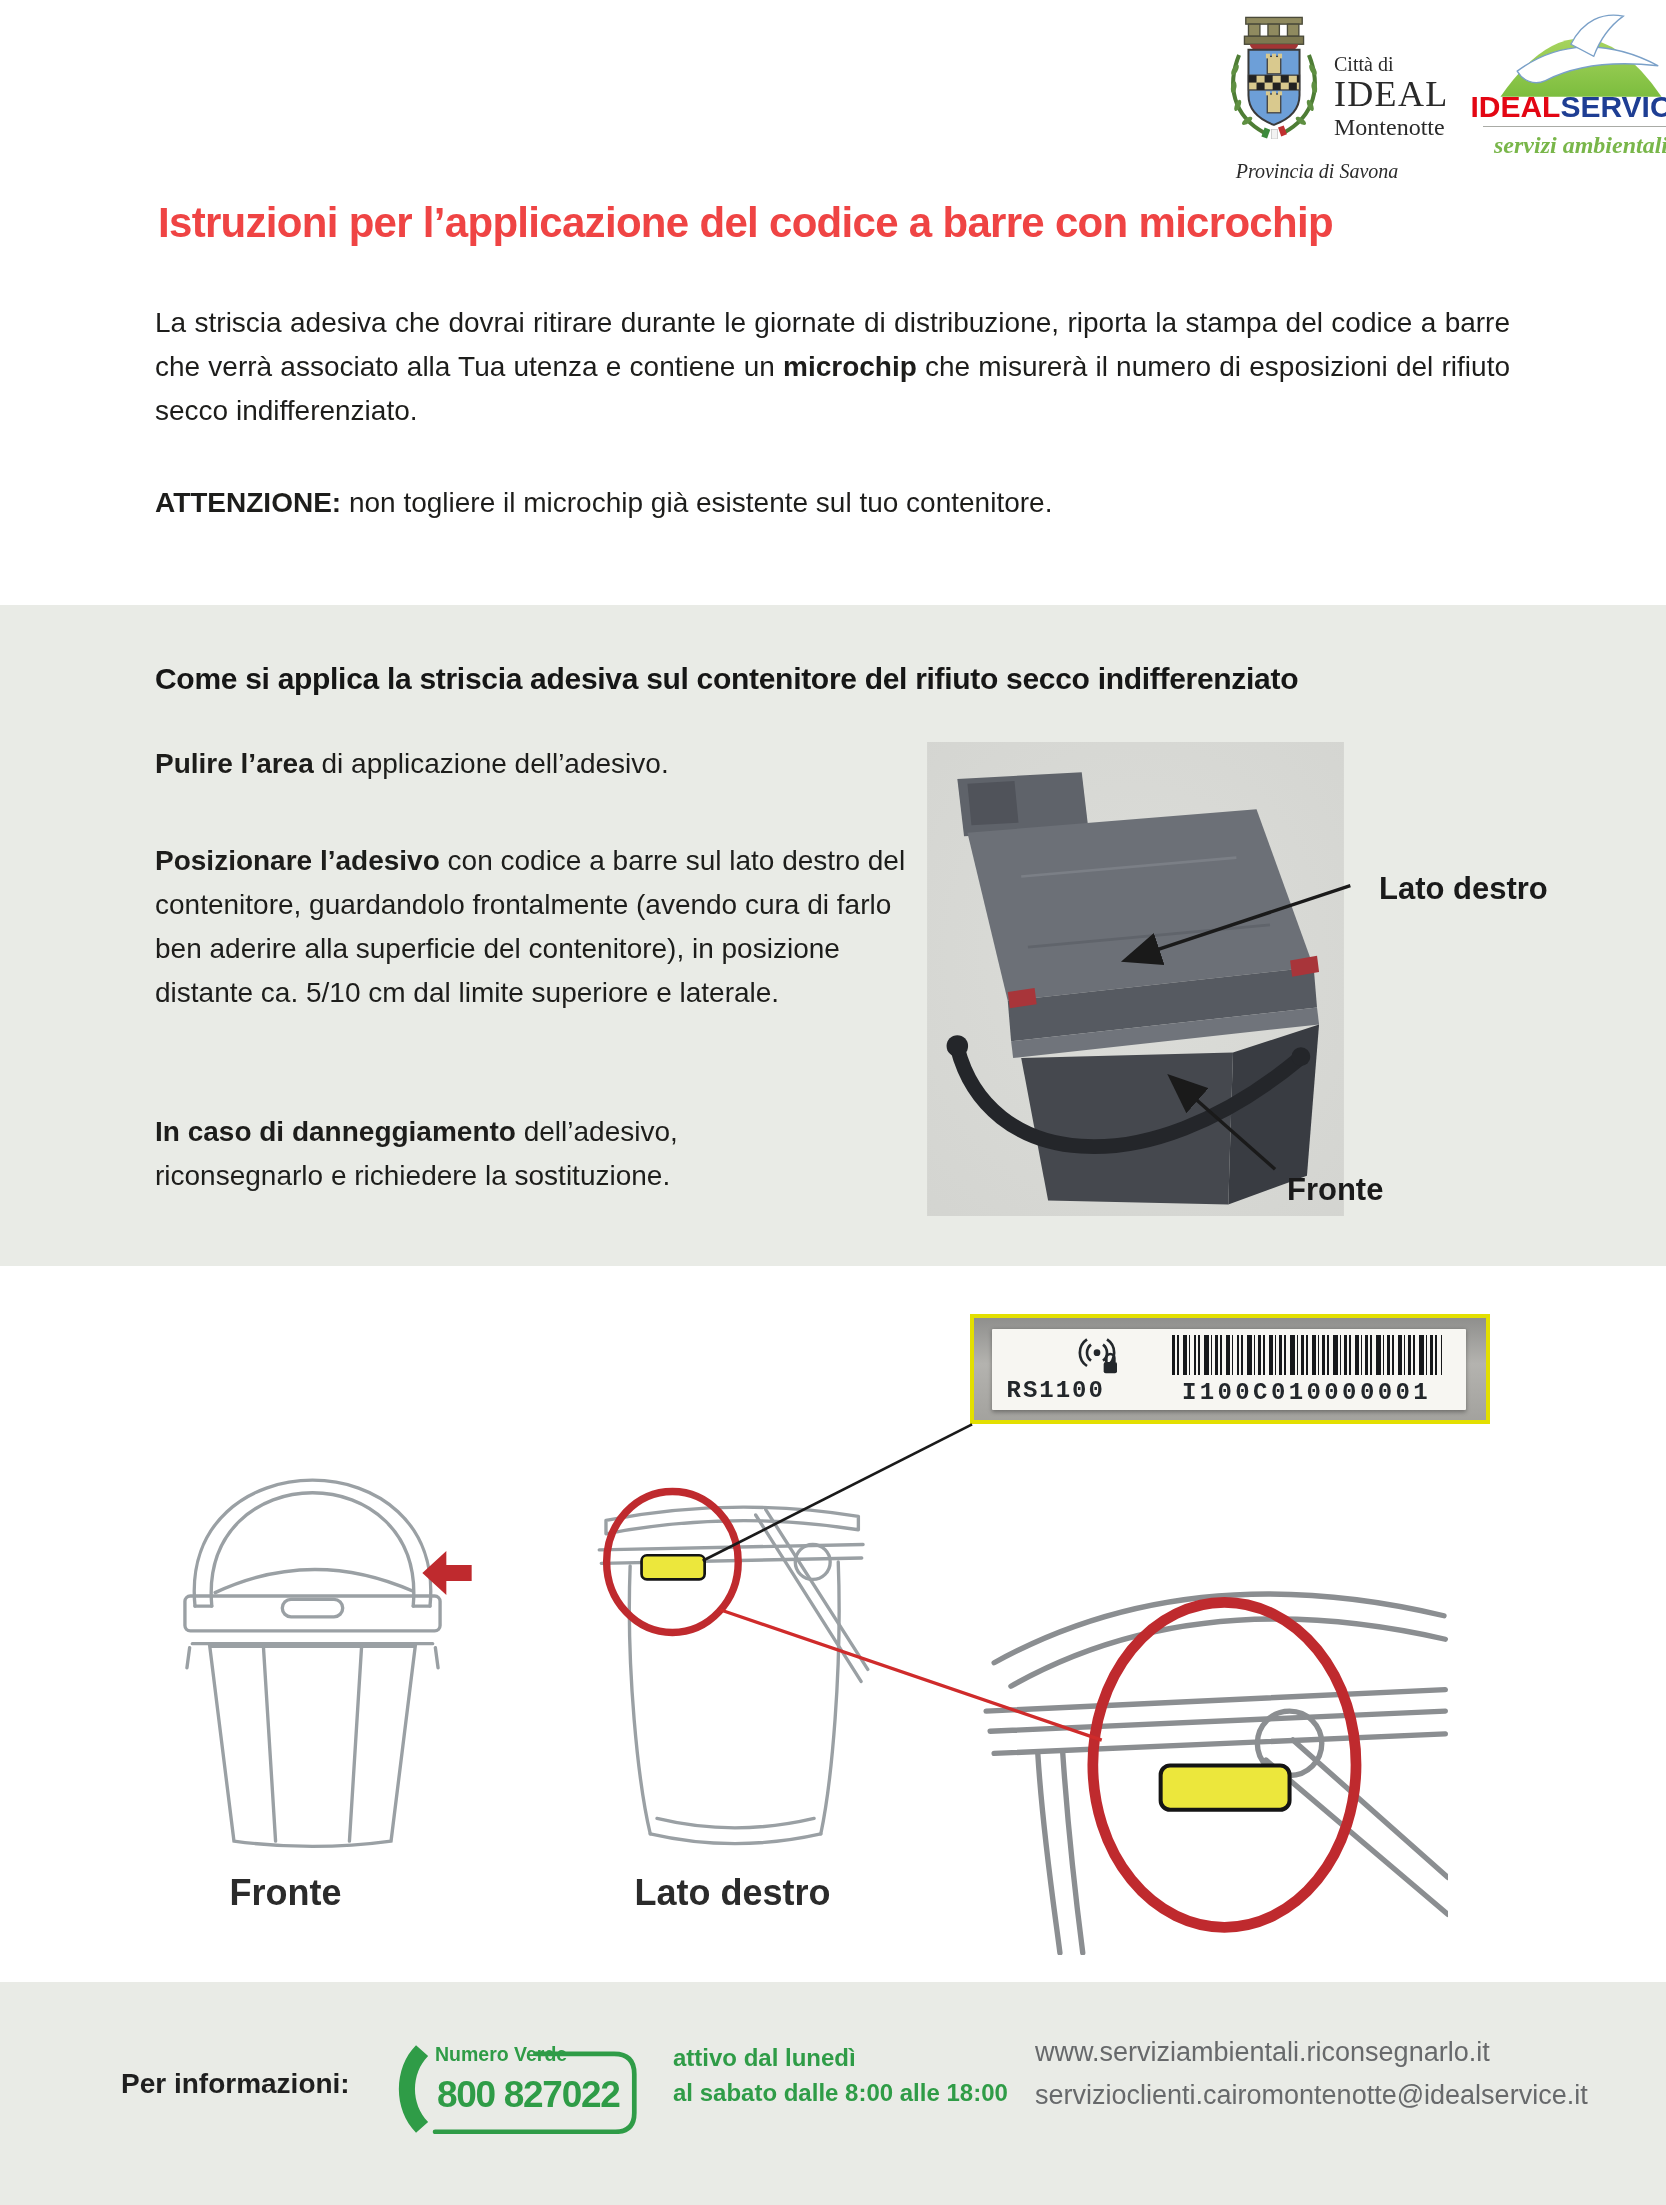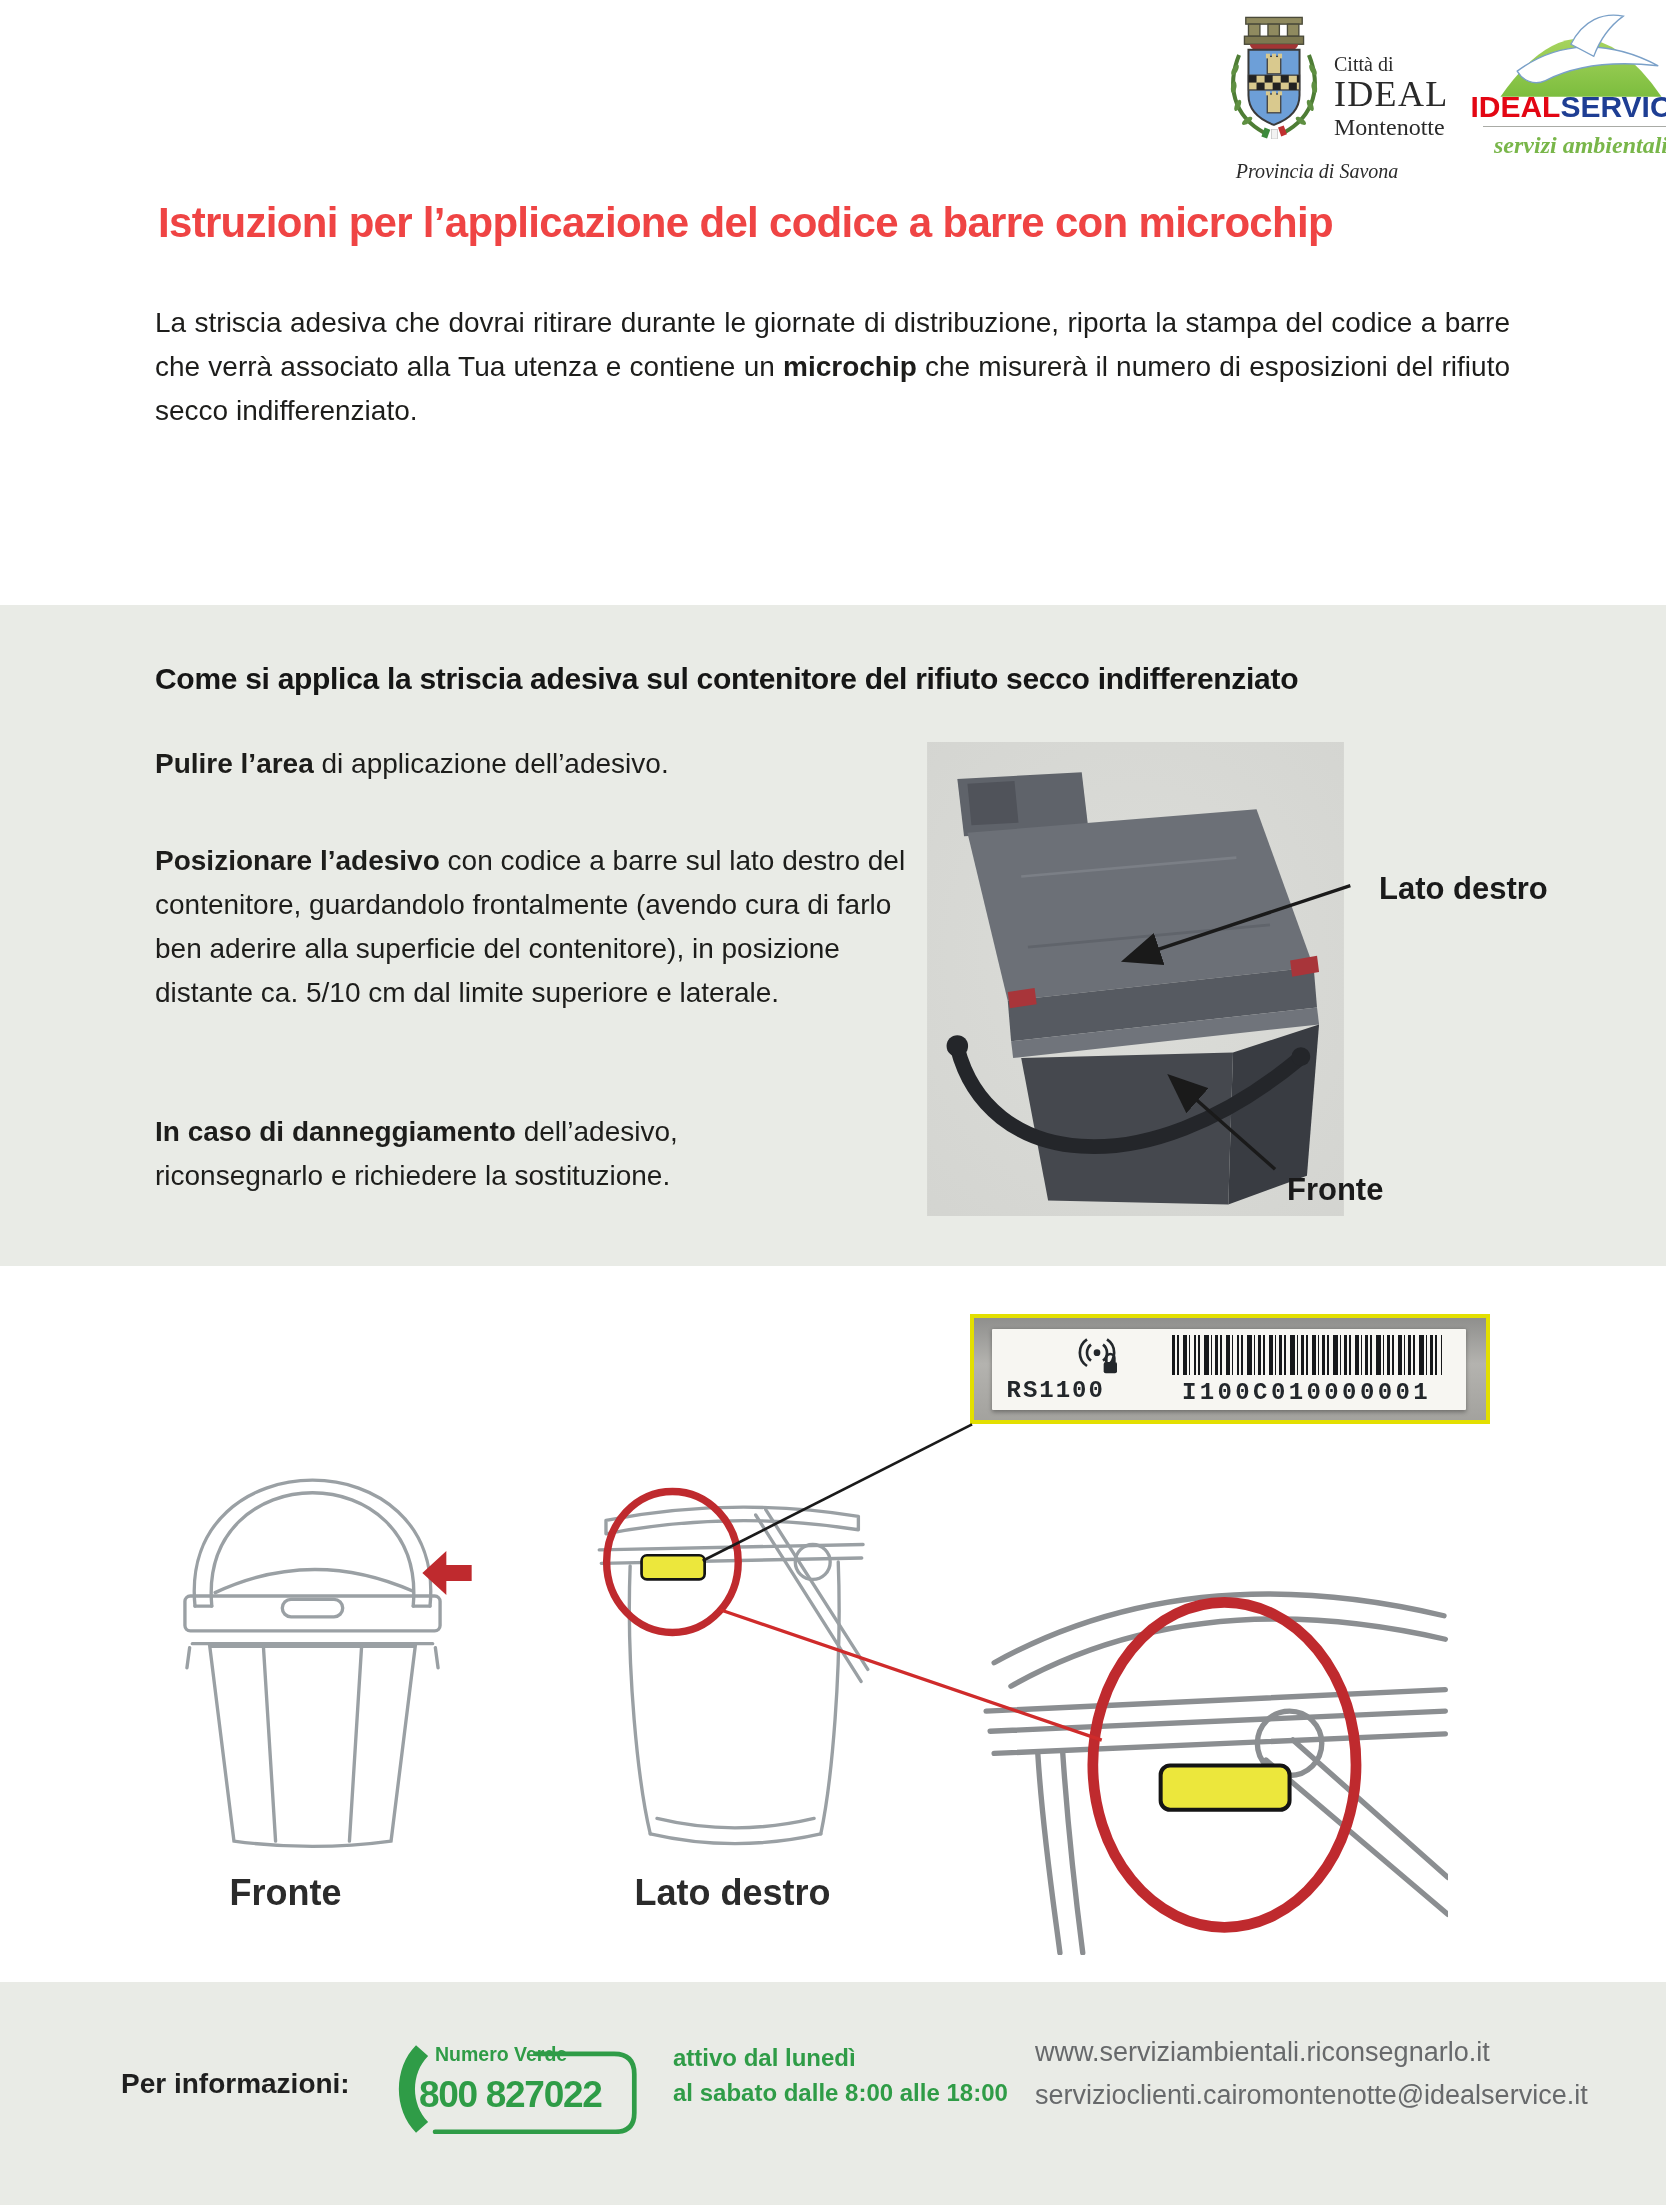--- a/index.html
+++ b/index.html
@@ -112,20 +112,23 @@
       <span class="ideal-word ideal-red">IDEAL</span><span class="ideal-word ideal-blue">SERVICE</span>
     </div>
     <div class="abs" style="left:13.4px;top:122px;width:195px;height:1.3px;background:#a9aba6;"></div>
     <div class="abs script-green" style="left:0px;top:128px;width:222px;text-align:center;font-size:24px;">servizi ambientali</div>
   </div>
 
   <div id="doc-title" class="abs" style="left:158px;top:199px;">Istruzioni per l’applicazione del codice a barre con microchip</div>
 
   <div class="abs body-text just" style="left:155px;top:301px;width:1355px;">
     <span>La striscia adesiva che dovrai ritirare durante le giornate di distribuzione, riporta la stampa del codice a barre che verrà associato alla Tua utenza e contiene un </span><b>microchip</b><span> che misurerà il numero di esposizioni del rifiuto secco indifferenziato.</span>
+  </div>
+  <div class="abs body-text" style="left:155px;top:481px;width:1355px;">
+    <b>ATTENZIONE:</b><span> non togliere il microchip già esistente sul tuo contenitore.</span>
   </div>
 
   <div class="abs band" style="left:0px;top:605px;width:1666px;height:661px;"></div>
 
   <div class="abs sec-head" style="left:155px;top:662px;">Come si applica la striscia adesiva sul contenitore del rifiuto secco indifferenziato</div>
 
   <div class="abs body-text" style="left:155px;top:742px;width:806px;">
     <b>Pulire l’area</b><span> di applicazione dell’adesivo.</span>
   </div>
 
@@ -256,21 +259,21 @@
 
   <div class="abs b" style="left:121px;top:2068px;font-size:28px;color:#1f1f1f;">Per informazioni:</div>
 
   <svg class="abs" style="left:393px;top:2044px;" width="38" height="90" viewBox="0 0 56 134">
     <path d="M34,2 C0,36 0,98 34,132 L52,116 C26,90 26,44 52,18 Z" fill="#2f9c47"></path>
   </svg>
   <svg class="abs" style="left:423px;top:2043px;" width="218" height="91" viewBox="0 0 325 135">
     <path d="M168,16 H285 Q315,16 315,46 V104 Q315,132 287,132 H18" fill="none" stroke="#2f9c47" stroke-width="7" stroke-linecap="round"></path>
   </svg>
   <div class="abs b green" style="left:435px;top:2043px;font-size:19.5px;text-align:right;">Numero Verde</div>
-  <div class="abs b green" style="left:419px;top:2074px;font-size:37px;letter-spacing:-1.3px;">800 827022</div>
+  <div class="abs b green" style="left:437px;top:2074px;font-size:37px;letter-spacing:-1.3px;">800 827022</div>
 
   <div class="abs b green" style="left:673px;top:2044px;font-size:24px;">attivo dal lunedì</div>
   <div class="abs b green" style="left:673px;top:2079px;font-size:24px;">al sabato dalle 8:00 alle 18:00</div>
 
   <div class="abs url" style="left:1035px;top:2037px;">www.serviziambientali.riconsegnarlo.it</div>
   <div class="abs url" style="left:1035px;top:2080px;">servizioclienti.cairomontenotte@idealservice.it</div>
 
 </div>
 
 

